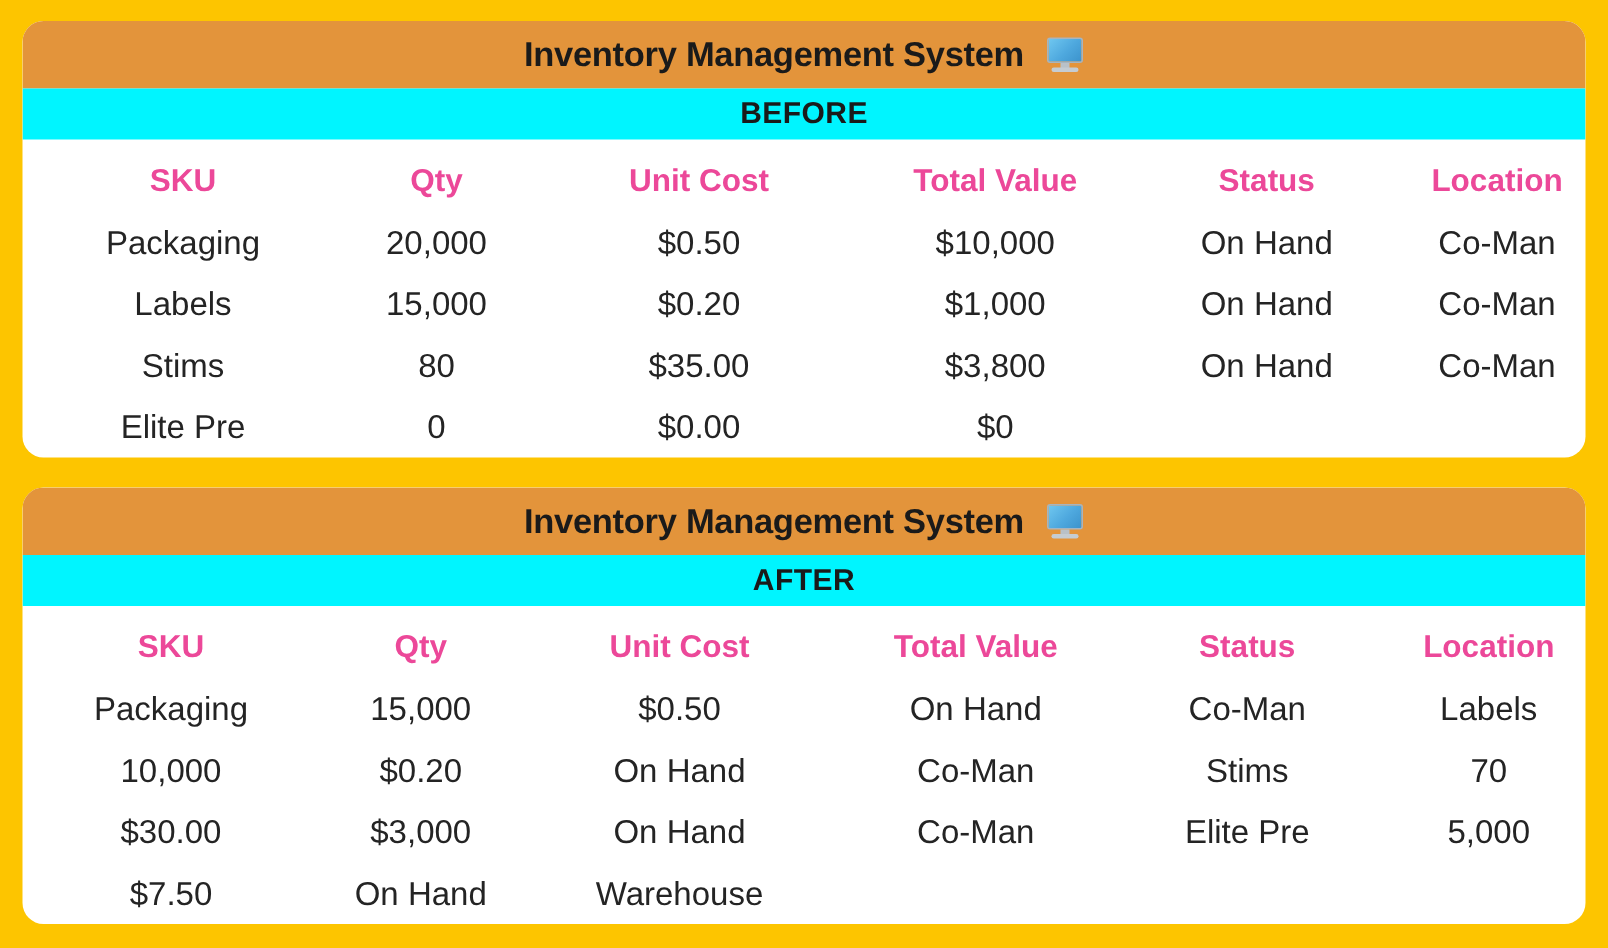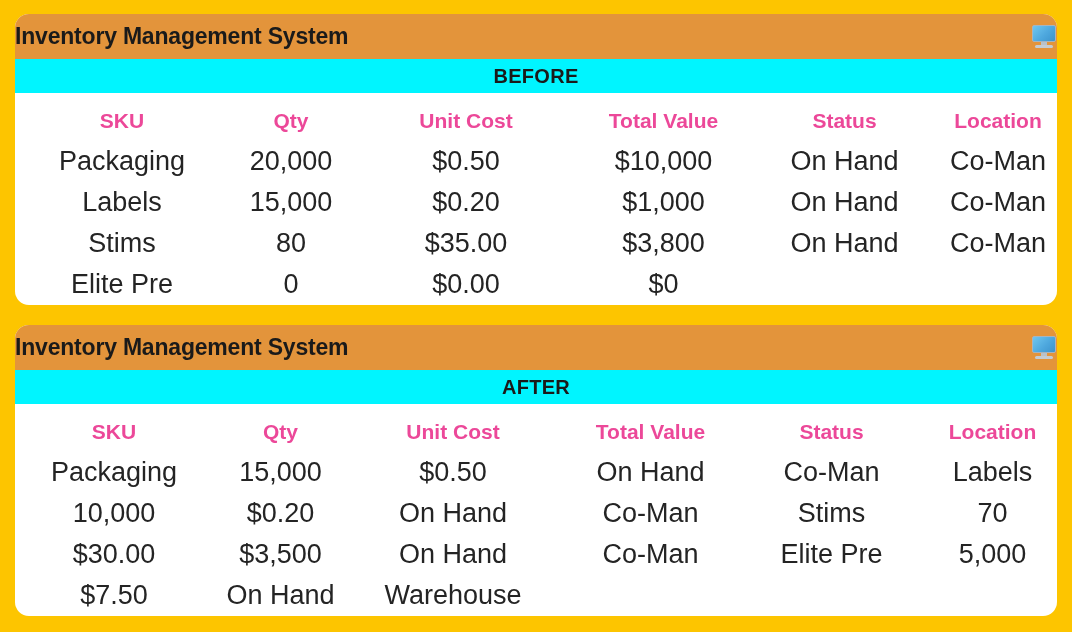--- a/index.html
+++ b/index.html
@@ -32,21 +32,21 @@
     overflow: hidden;
     display: flex;
     flex-direction: column;
   }
 
   .card-header {
     background: #E3943B;
     height: 45px;
     display: flex;
     align-items: center;
-    justify-content: space-between;
+    justify-content: center;
     gap: 14px;
   }
 
   .card-title {
     font-size: 23px;
     font-weight: bold;
     color: #1A1A1A;
     letter-spacing: -0.2px;
     white-space: nowrap;
   }
@@ -109,21 +109,21 @@
   .grid.after-grid {
     grid-template-columns: 178px 155px 190px 205px 157px 165px;
     padding: 8px 0 0 10px;
   }
 
   .cell {
     height: 41px;
     display: flex;
     align-items: center;
     justify-content: center;
-    font-size: 27px;
+    font-size: 22px;
     white-space: nowrap;
   }
 
   .cell.head {
     font-weight: bold;
     font-size: 21px;
     color: #ec4899;
     height: 40px;
   }
 </style>
@@ -214,21 +214,21 @@
 
       <div class="cell">Labels</div>
       <div class="cell">10,000</div>
       <div class="cell">$0.20</div>
       <div class="cell">On Hand</div>
       <div class="cell">Co-Man</div>
 
       <div class="cell">Stims</div>
       <div class="cell">70</div>
       <div class="cell">$30.00</div>
-      <div class="cell">$3,500</div>
+      <div class="cell">$3,000</div>
       <div class="cell">On Hand</div>
       <div class="cell">Co-Man</div>
 
       <div class="cell">Elite Pre</div>
       <div class="cell">5,000</div>
       <div class="cell">$7.50</div>
       <div class="cell">On Hand</div>
       <div class="cell">Warehouse</div>
     </div>
   </div>

